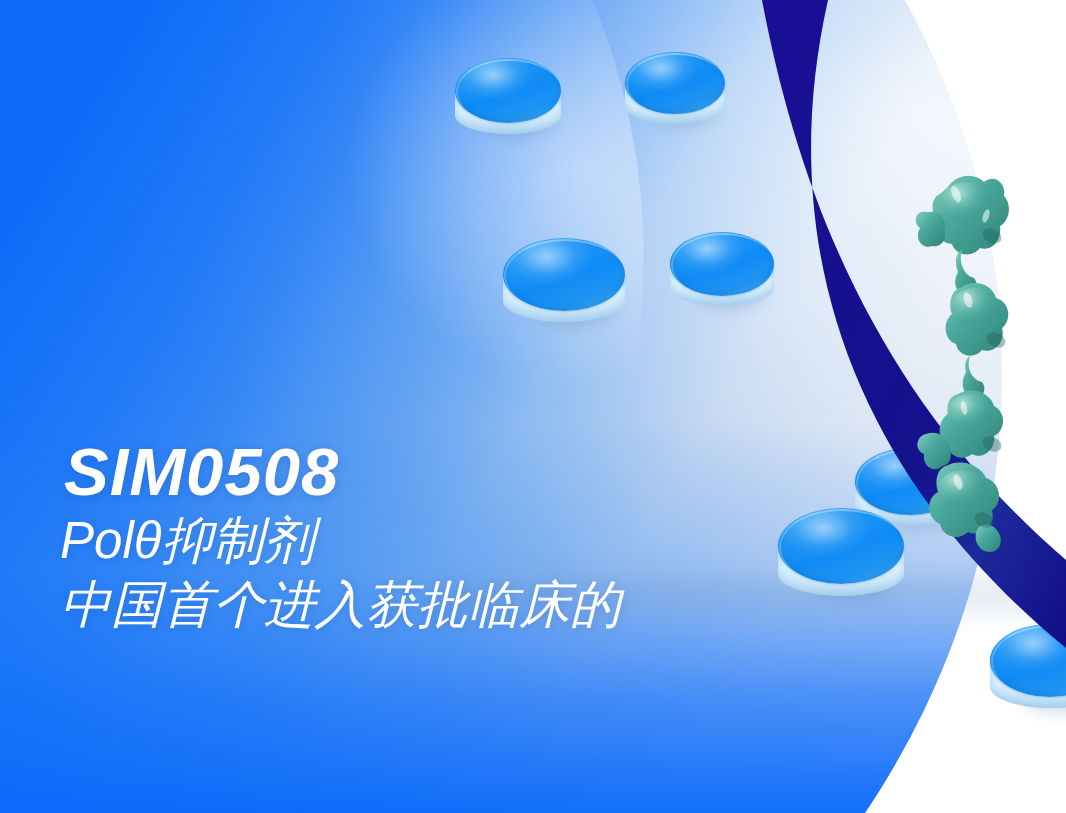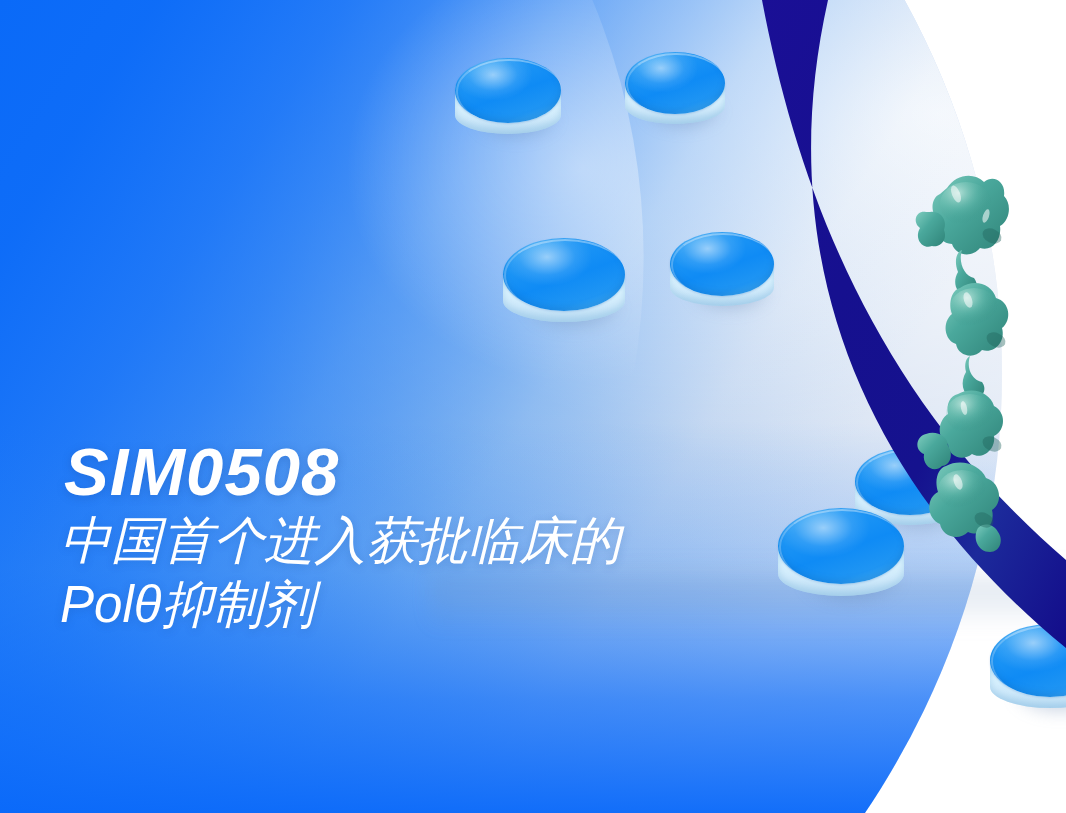--- a/index.html
+++ b/index.html
@@ -317,17 +317,17 @@
     <g fill="#20635c" opacity="0.40">
       <ellipse cx="92" cy="76" rx="10" ry="7" transform="rotate(25 92 76)"></ellipse>
       <ellipse cx="96" cy="180" rx="10" ry="7" transform="rotate(25 96 180)"></ellipse>
       <ellipse cx="92" cy="284" rx="10" ry="7" transform="rotate(25 92 284)"></ellipse>
       <ellipse cx="84" cy="360" rx="10" ry="7" transform="rotate(25 84 360)"></ellipse>
     </g>
   </svg>
 
   <div class="headline">
     <div class="code">SIM0508</div>
+    <div class="sub-line">Polθ抑制剂</div>
     <div class="sub-line">中国首个进入获批临床的</div>
-    <div class="sub-line">Polθ抑制剂</div>
   </div>
 
 </div>
 
 </body></html>

